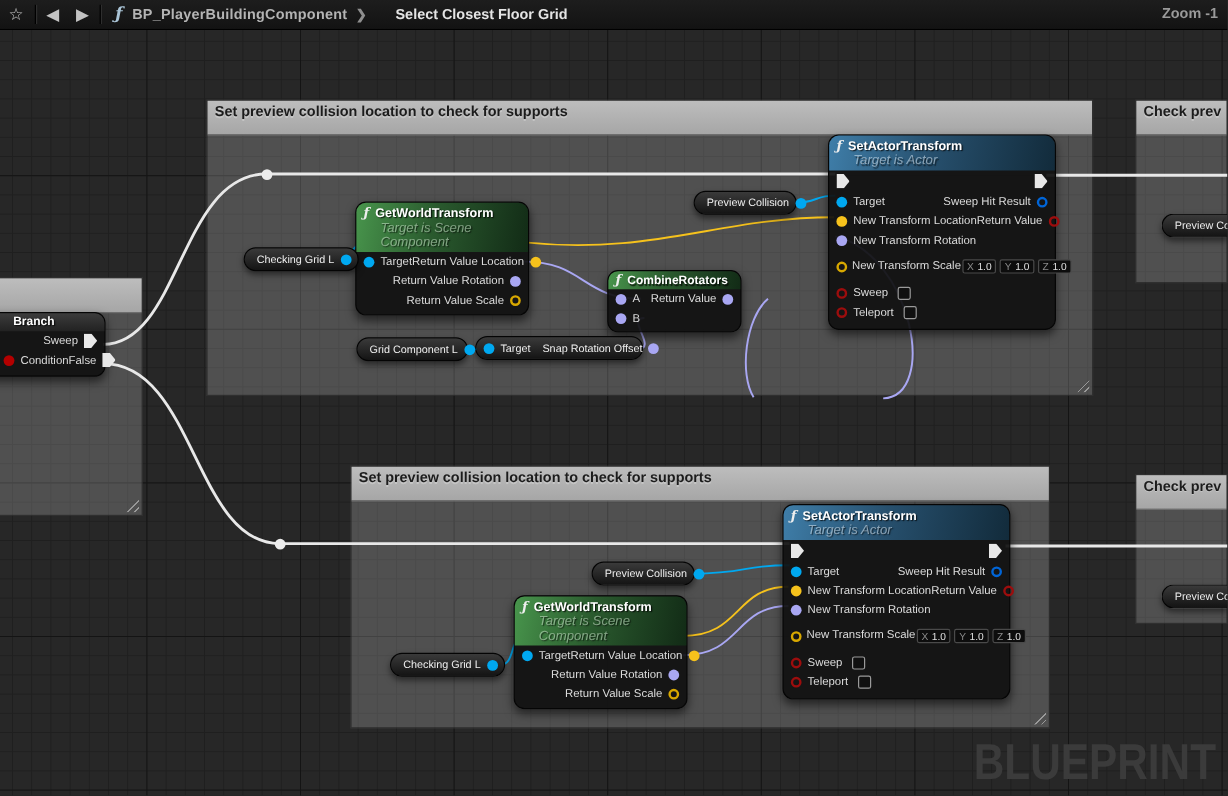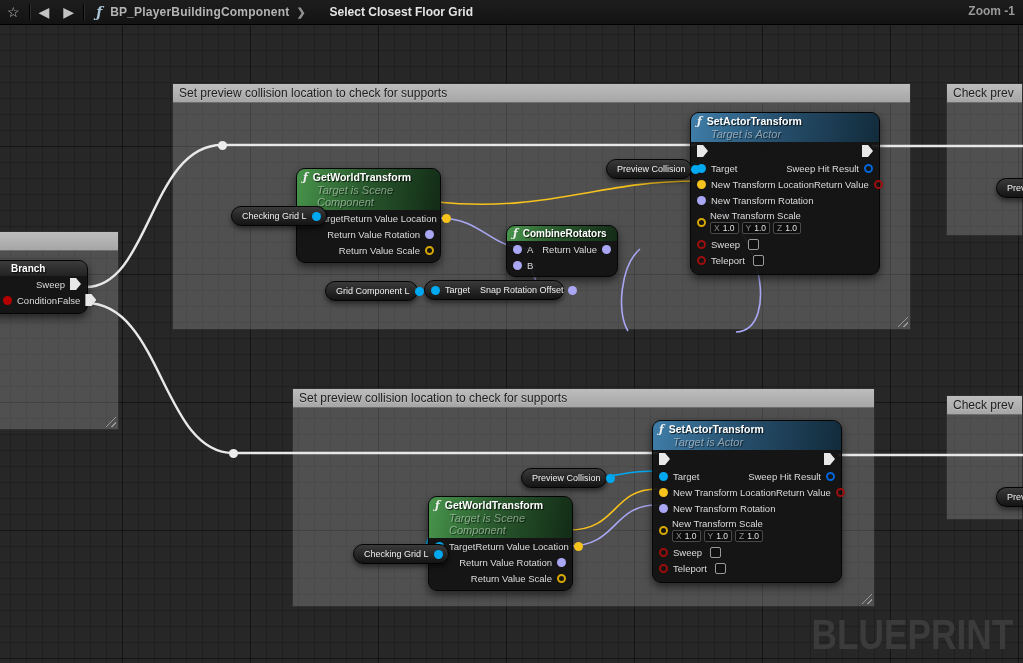--- a/index.html
+++ b/index.html
@@ -26,22 +26,22 @@
       linear-gradient(#141414 1px, transparent 1px),
       linear-gradient(90deg,#141414 1px, transparent 1px),
       linear-gradient(#1f1f1f 1px, transparent 1px),
       linear-gradient(90deg,#1f1f1f 1px, transparent 1px);
     background-size:128px 128px,128px 128px,16px 16px,16px 16px;
     background-position:-6px -7px,-6px -7px,-6px -7px,-6px -7px; }
 
   
   .comment { position:absolute; background:rgba(185,185,185,0.28);
     border:1px solid rgba(20,20,20,0.55); z-index:1; }
-  .comment-header { height:19px; background:linear-gradient(#bdbdbd,#a6a6a6);
-    border-bottom:1px solid #6d6d6d; color:#1c1c1c; font-weight:normal; font-size:12px;
+  .comment-header { height:29px; background:linear-gradient(#bdbdbd,#a6a6a6);
+    border-bottom:1px solid #6d6d6d; color:#1c1c1c; font-weight:bold; font-size:12px;
     line-height:19px; padding:0 6px; white-space:nowrap; overflow:hidden;
     text-shadow:0 1px 0 rgba(255,255,255,0.25); cursor:move; }
   .resize-handle { position:absolute; right:2px; bottom:2px; width:11px; height:11px;
     background:repeating-linear-gradient(135deg,#9a9a9a 0 1px, transparent 1px 4px);
     clip-path:polygon(100% 0,100% 100%,0 100%); }
 
   
   .node { position:absolute; background:rgba(17,17,17,0.93); border:1px solid #050505;
     border-radius:9px; box-shadow:0 4px 8px rgba(0,0,0,0.55); z-index:10;
     color:#dcdcdc; font-size:9.5px; }
@@ -63,28 +63,28 @@
   .f-lav  { background:#a9a7f3; }
   .f-red  { background:#b40000; } .h-red  { border:2px solid #9c0d0d; }
   .epin { width:11px; height:12px; background:#e8e8e8; flex:none;
     clip-path:polygon(0 0,55% 0,100% 50%,55% 100%,0 100%); }
   .plabel { white-space:nowrap; }
   .checkbox { width:11px; height:11px; background:#101010; border:1px solid #9a9a9a; border-radius:2px; margin-left:3px; }
   .vbox { display:inline-flex; gap:3px; background:#0d0d0d; border:1px solid #4a4a4a;
     border-radius:2px; padding:0 3px; font-size:8.5px; height:12px; align-items:center; color:#e0e0e0; }
   .vbox .vlab { color:#8a8a8a; }
   .scaleblock { display:flex; align-items:center; gap:4px; padding:0 6px; }
-  .scalecol { display:flex; flex-direction:column; gap:1px; }
+  .scalecol { display:flex; flex-direction:row; gap:1px; }
   .scaleboxes { display:flex; gap:3px; }
 
   
   .pill { position:absolute; height:20px; border-radius:10px; z-index:10;
     background:linear-gradient(#3a3a3a,#141414); border:1px solid #040404;
     box-shadow:0 3px 5px rgba(0,0,0,.5); display:flex; align-items:center; gap:5px;
-    padding:0 6px 0 10px; color:#eee; font-size:9px; white-space:nowrap;margin-left:28px; }
+    padding:0 6px 0 10px; color:#eee; font-size:9px; white-space:nowrap; }
   .pill.clipped { border-radius:10px 0 0 10px; border-right:none; overflow:hidden; padding-right:0; }
 
   .reroute { position:absolute; width:9px; height:9px; background:#ececec; border-radius:50%; z-index:12; }
 
   svg.wires { position:absolute; left:0; top:0; z-index:5; pointer-events:none; }
 
   .watermark { position:absolute; right:10px; bottom:4px; font-weight:bold; font-size:42px;
     color:#3b3b3b; letter-spacing:0; transform:scaleX(.84); transform-origin:right; z-index:2; }
 </style>
 </head>

